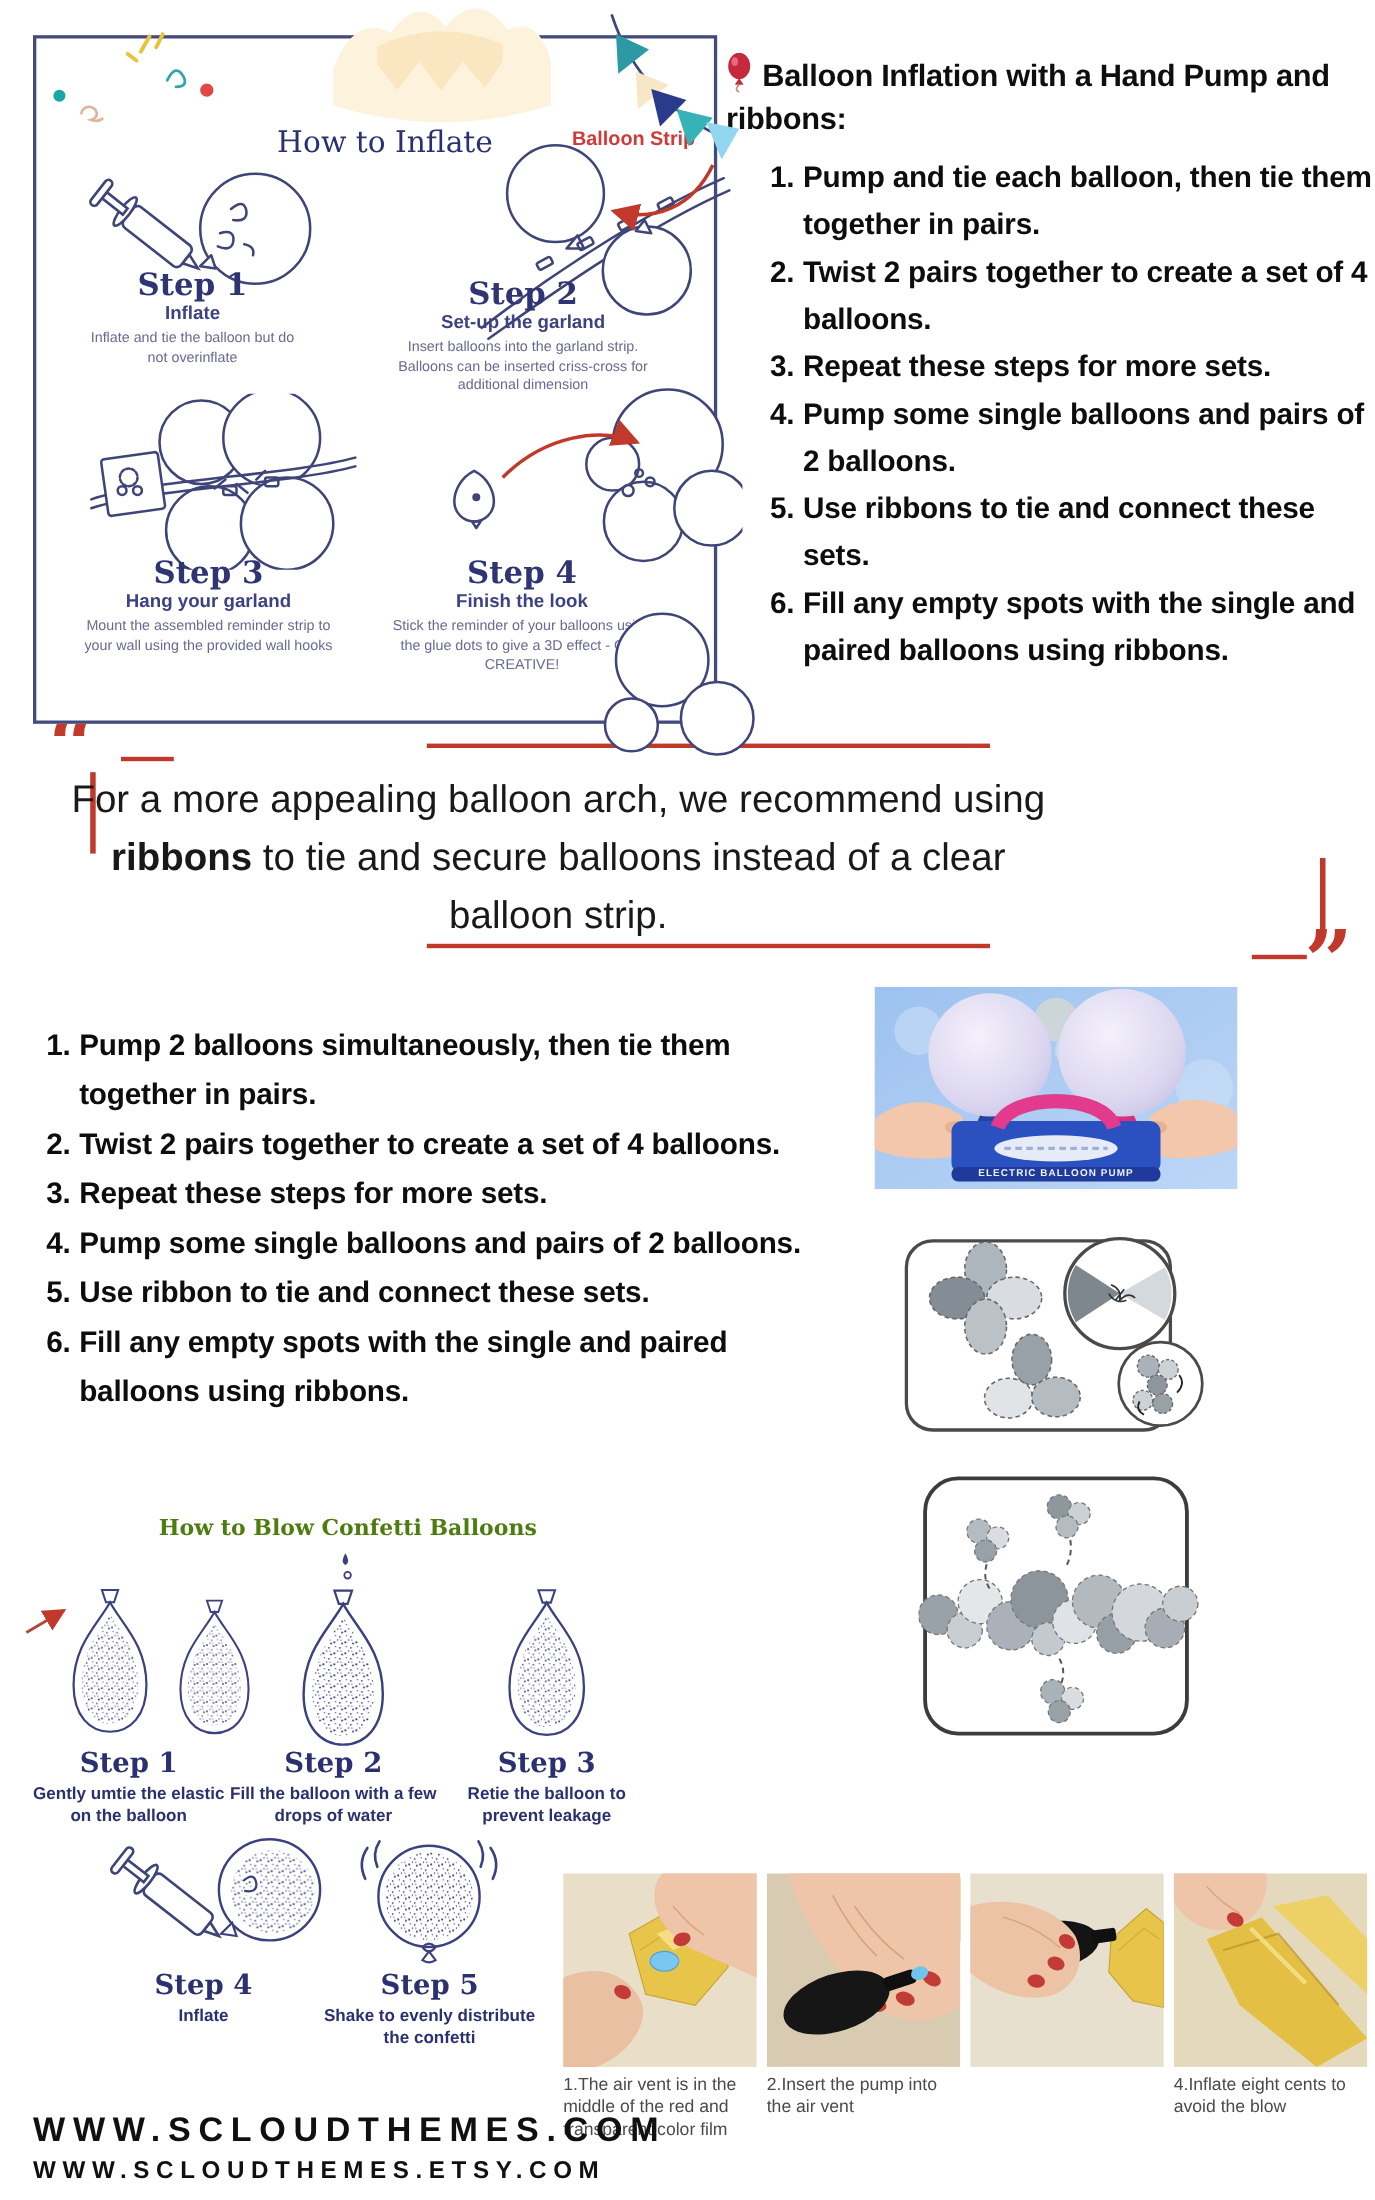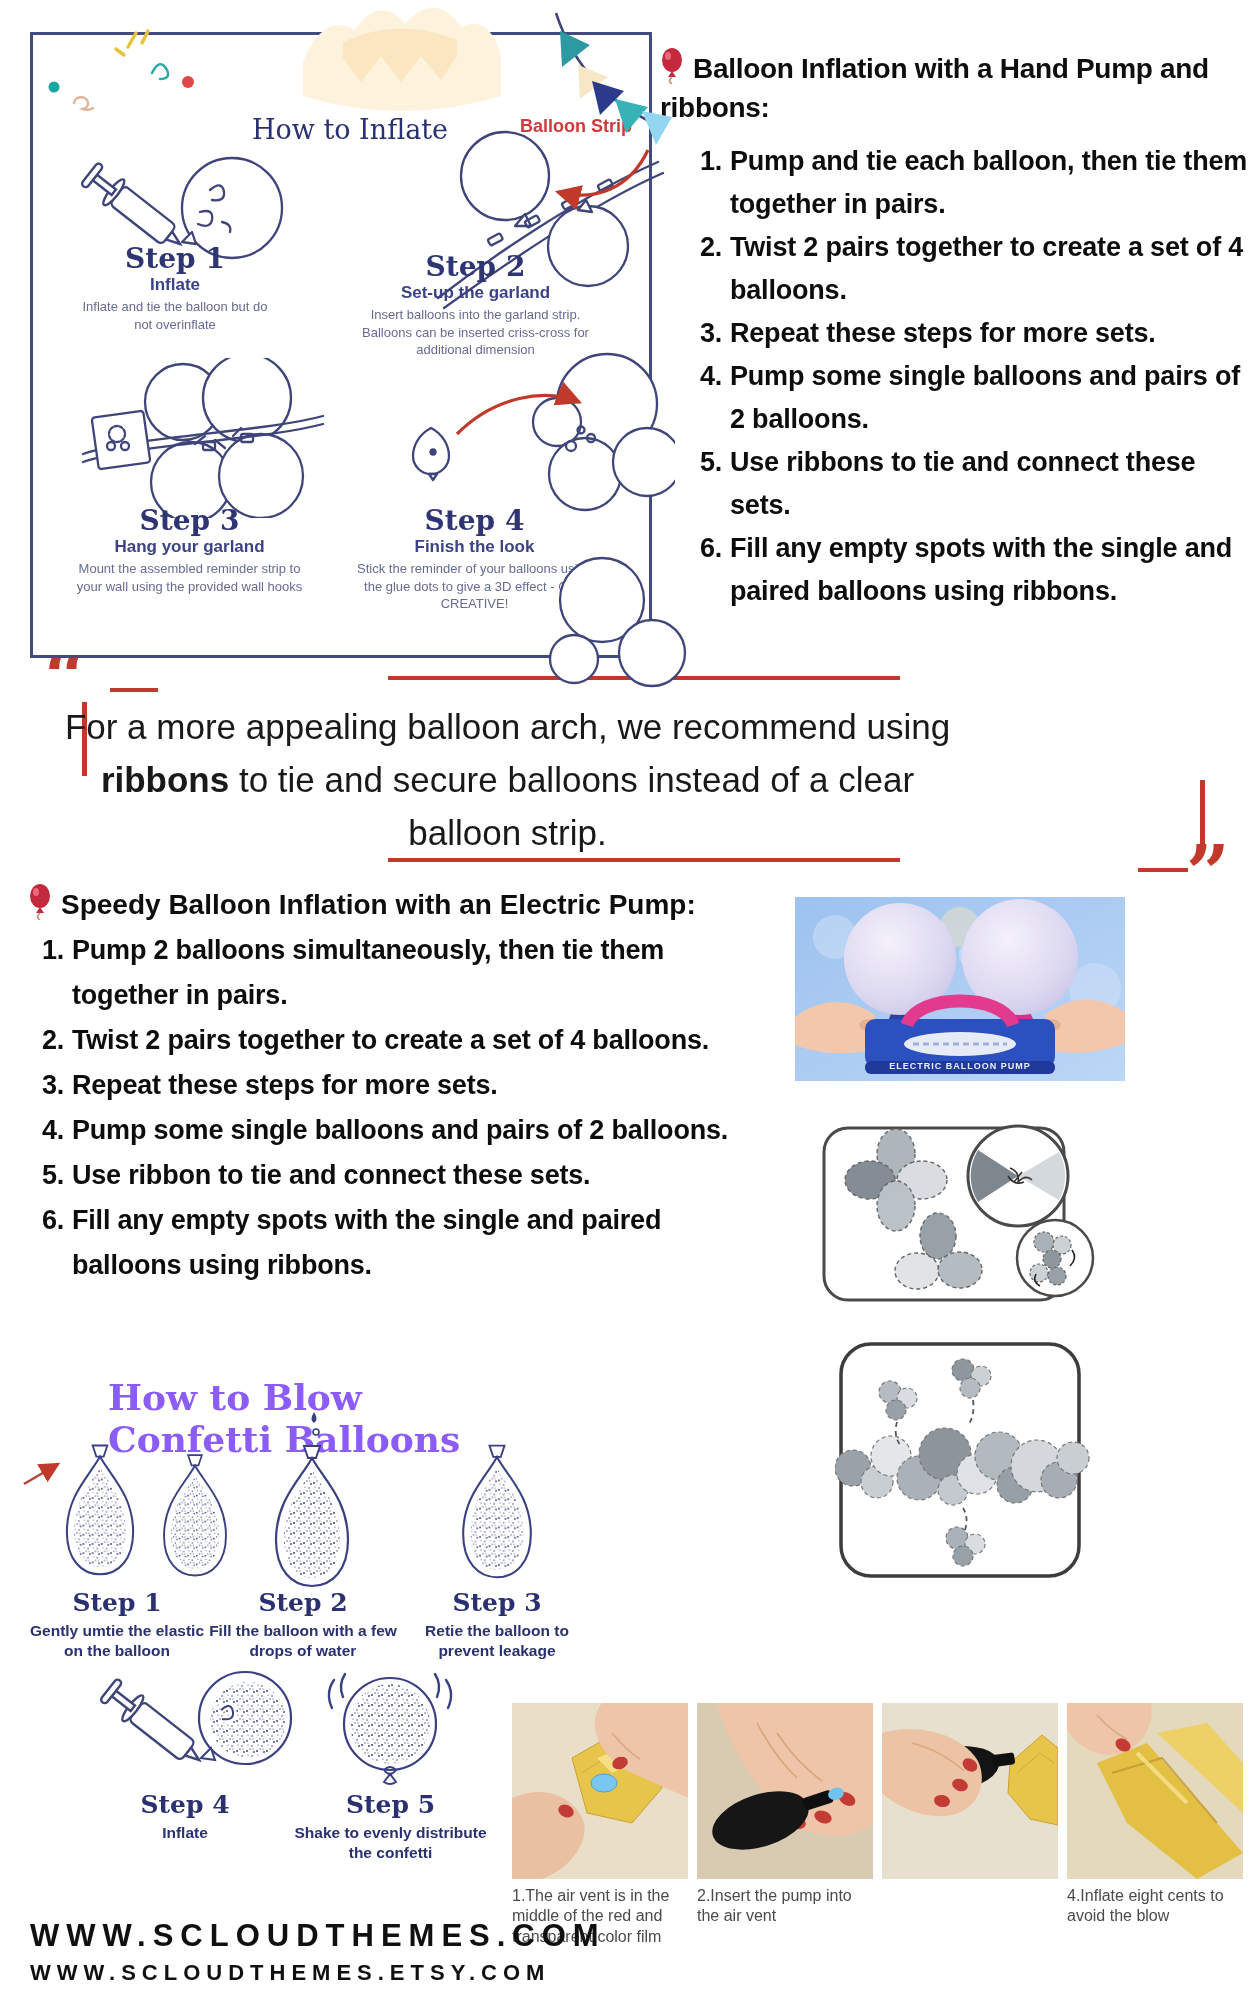--- a/index.html
+++ b/index.html
@@ -32,22 +32,22 @@
 
   
   .q-line{position:absolute;background:#c0392b}
   .q-mark{position:absolute;font-family:"DejaVu Serif",serif;font-weight:700;font-size:76px;
           color:#c0392b;line-height:1}
   .q-text{position:absolute;left:40px;top:700px;width:935px;text-align:center;font-size:35px;
           color:#191919;line-height:53px;font-weight:400}
   .q-text b{font-weight:700}
 
   
-  .cf-title{position:absolute;left:108px;top:1376px;width:380px;text-align:left;
-            font-family:"DejaVu Serif",serif;font-weight:700;font-size:36px;color:#8b5cf6}
+  .cf-title{position:absolute;left:108px;top:1376px;width:380px;text-align:right;
+            font-family:"DejaVu Serif",serif;font-weight:700;font-size:20px;color:#4d7c0f}
   .cstep-cap{position:absolute;text-align:center}
   .cstep-name{font-family:"DejaVu Serif",serif;font-weight:700;font-size:25px;color:#2b3170}
   .cstep-desc{font-weight:700;font-size:15.5px;color:#2b3170;line-height:1.3;margin-top:4px}
 
   
   .photo{position:absolute;top:1703px;width:176px;height:176px;overflow:hidden}
   .photo-cap{position:absolute;top:1886px;width:178px;font-size:16px;color:#4a4a4a;line-height:1.27}
 
   
   .footer1{position:absolute;left:30px;top:1918px;font-size:31px;font-weight:700;
@@ -242,28 +242,20 @@
   <div class="q-line" style="left:82px;top:702px;width:4.5px;height:74px"></div>
   <div class="q-text">
     <span>For a more appealing balloon arch, we recommend using</span>
     <b>ribbons</b><span> to tie and secure balloons instead of a clear balloon strip.</span>
   </div>
   <div class="q-line" style="left:388px;top:858px;width:512px;height:3.5px"></div>
   <div class="q-line" style="left:1200px;top:780px;width:4.5px;height:72px"></div>
   <div class="q-line" style="left:1138px;top:868px;width:50px;height:4px"></div>
   <div class="q-mark" style="left:1186px;top:836px">”</div>
 
-  <div class="ep-heading">
-    <svg class="balloon-ico" width="24" height="36" viewBox="0 0 24 36">
-      <ellipse cx="12" cy="12" rx="10" ry="12" fill="#c5293d"></ellipse>
-      <ellipse cx="8" cy="8" rx="3" ry="4" fill="#e8697c"></ellipse>
-      <polygon points="12,23 8,29 16,29" fill="#c5293d"></polygon>
-      <path d="M12,29 q-5,4 0,7" stroke="#c98a6e" stroke-width="1.6" fill="none"></path>
-    </svg><span>Speedy Balloon Inflation with an Electric Pump:</span>
-  </div>
   <ol class="num-list ep-list">
     <li>Pump 2 balloons simultaneously, then tie them together in pairs.</li>
     <li>Twist 2 pairs together to create a set of 4 balloons.</li>
     <li>Repeat these steps for more sets.</li>
     <li>Pump some single balloons and pairs of 2 balloons.</li>
     <li>Use ribbon to tie and connect these sets.</li>
     <li>Fill any empty spots with the single and paired balloons using ribbons.</li>
   </ol>
 
   <svg class="abs" style="left:795px;top:897px" width="330" height="184" viewBox="0 0 330 184">

